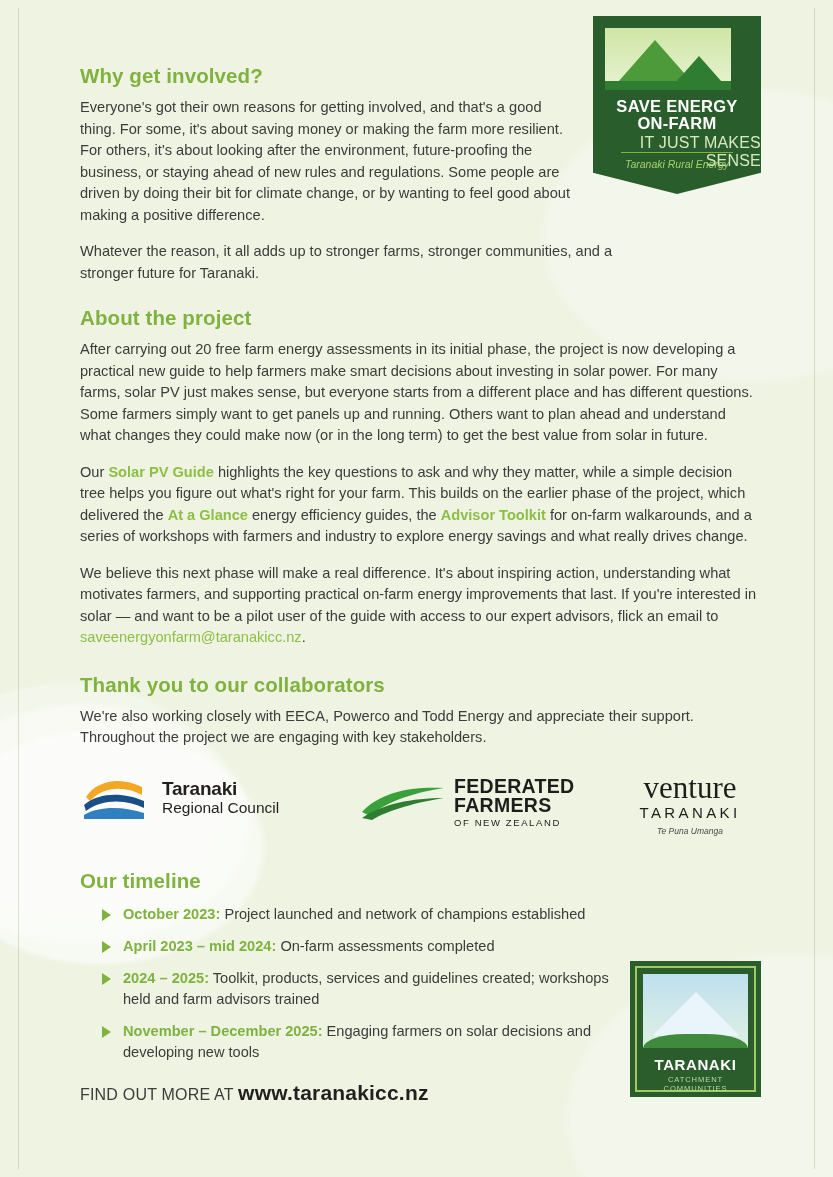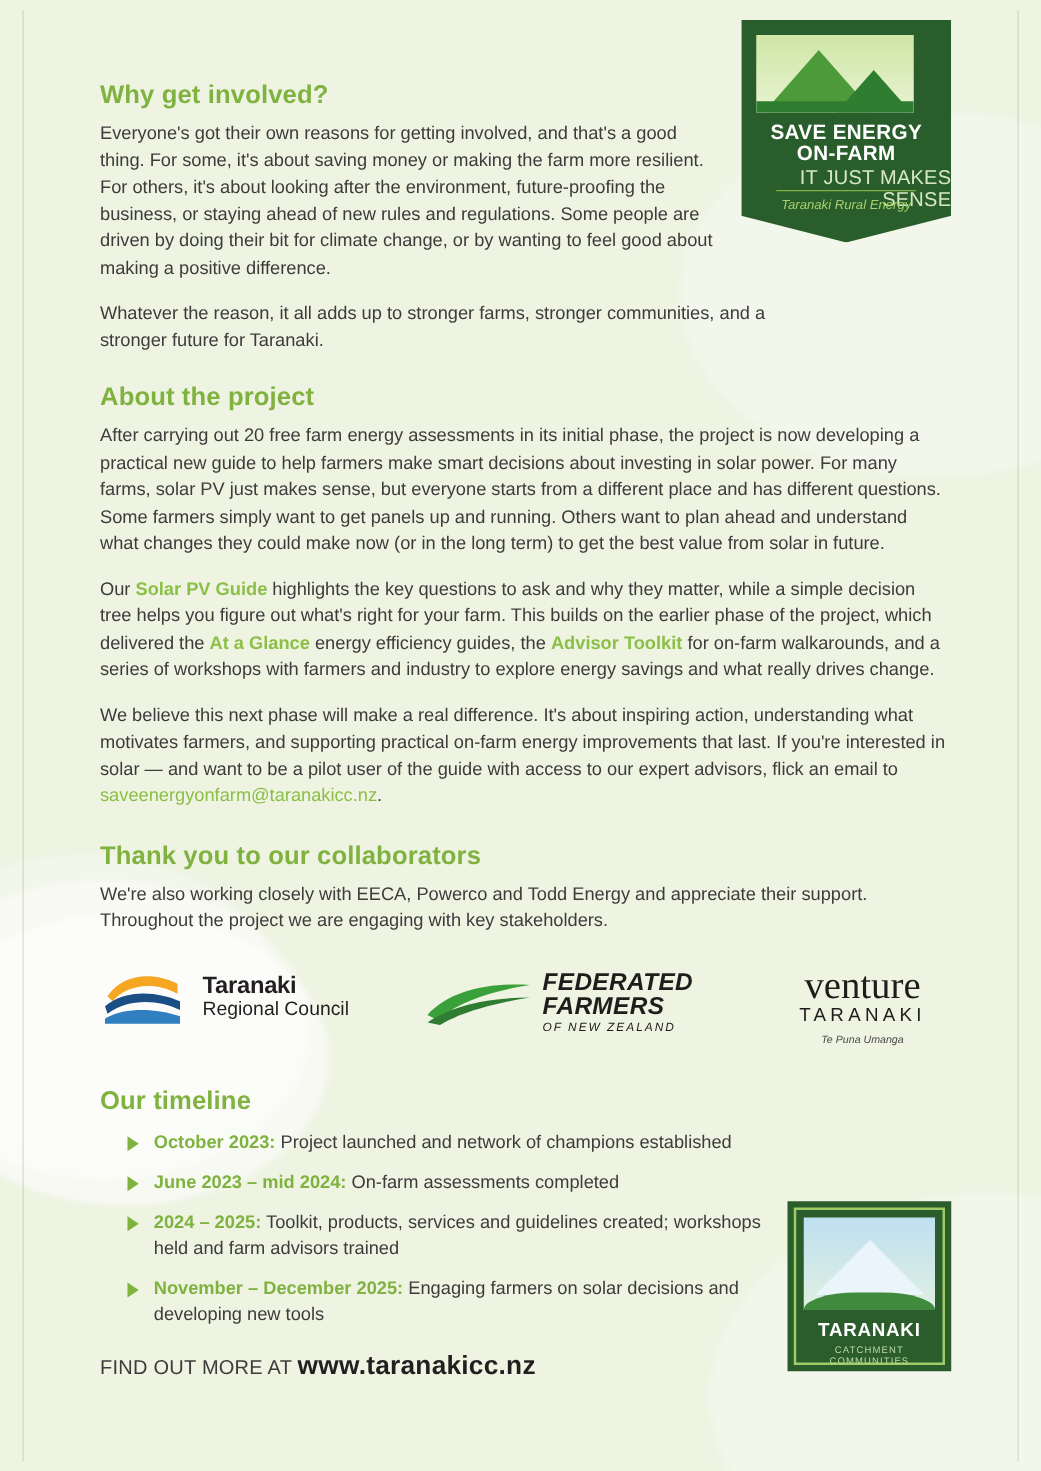--- a/index.html
+++ b/index.html
@@ -167,24 +167,23 @@
   .trc-text {
     margin-left: 10px;
     color: #231f20;
     line-height: 19px;
   }
   .trc-text .l1 { font-size: 19px; font-weight: bold; letter-spacing: -0.2px; }
   .trc-text .l2 { font-size: 15.5px; }
 
   .logo-ff {
     position: absolute;
-    left: 260px; top: 6px;
+    left: 280px; top: 6px;
     display: flex;
     align-items: center;
-    font-style: italic;
   }
   .ff-mark { width: 86px; height: 40px; position: relative; }
   .ff-text { margin-left: 8px; color: #1d1d1b; }
   .ff-text .l1 { font-size: 19.5px; font-weight: bold; letter-spacing: 0.3px; line-height: 19px; }
   .ff-text .l2 { font-size: 19.5px; font-weight: bold; letter-spacing: 0.3px; line-height: 19px; }
   .ff-text .l3 { font-size: 9.5px; letter-spacing: 1.6px; margin-top: 2px; }
 
   .logo-vt {
     position: absolute;
     left: 535px; top: 2px;
@@ -371,21 +370,21 @@
     </div>
 
     <h2 class="section-title" style="margin-top:26px">Our timeline</h2>
     <div class="timeline">
       <div class="tl-item">
         <div class="tl-arrow"></div>
         <div class="tl-text"><b>October 2023:</b><span> Project launched and network of champions established</span></div>
       </div>
       <div class="tl-item">
         <div class="tl-arrow"></div>
-        <div class="tl-text"><b>June 2023 – mid 2024:</b><span> On-farm assessments completed</span></div>
+        <div class="tl-text"><b>April 2023 – mid 2024:</b><span> On-farm assessments completed</span></div>
       </div>
       <div class="tl-item">
         <div class="tl-arrow"></div>
         <div class="tl-text"><b>2024 – 2025:</b><span> Toolkit, products, services and guidelines created; workshops held and farm advisors trained</span></div>
       </div>
       <div class="tl-item">
         <div class="tl-arrow"></div>
         <div class="tl-text"><b>November – December 2025:</b><span> Engaging farmers on solar decisions and developing new tools</span></div>
       </div>
     </div>

